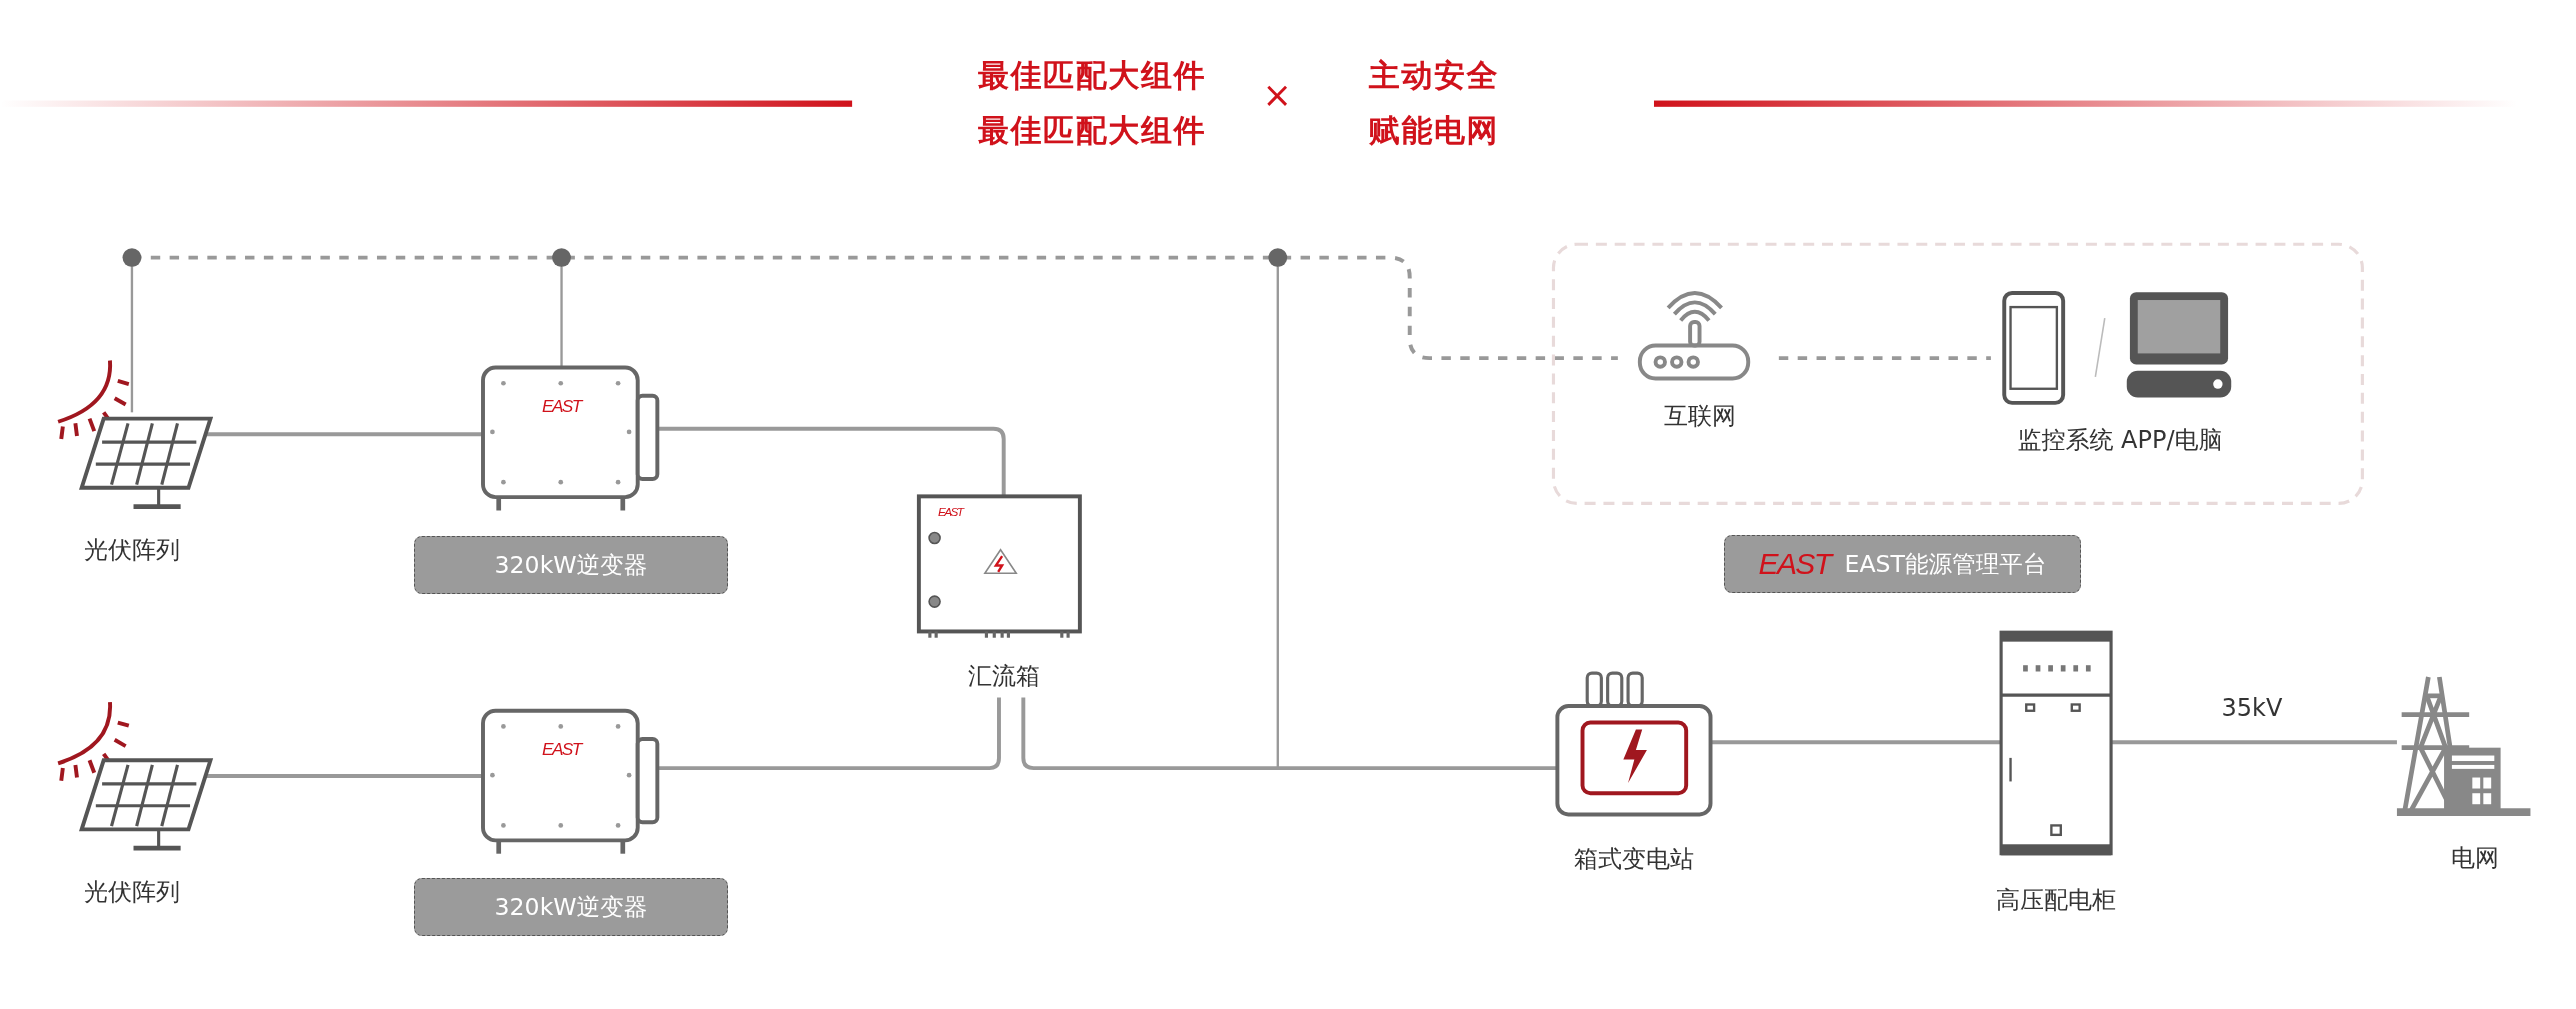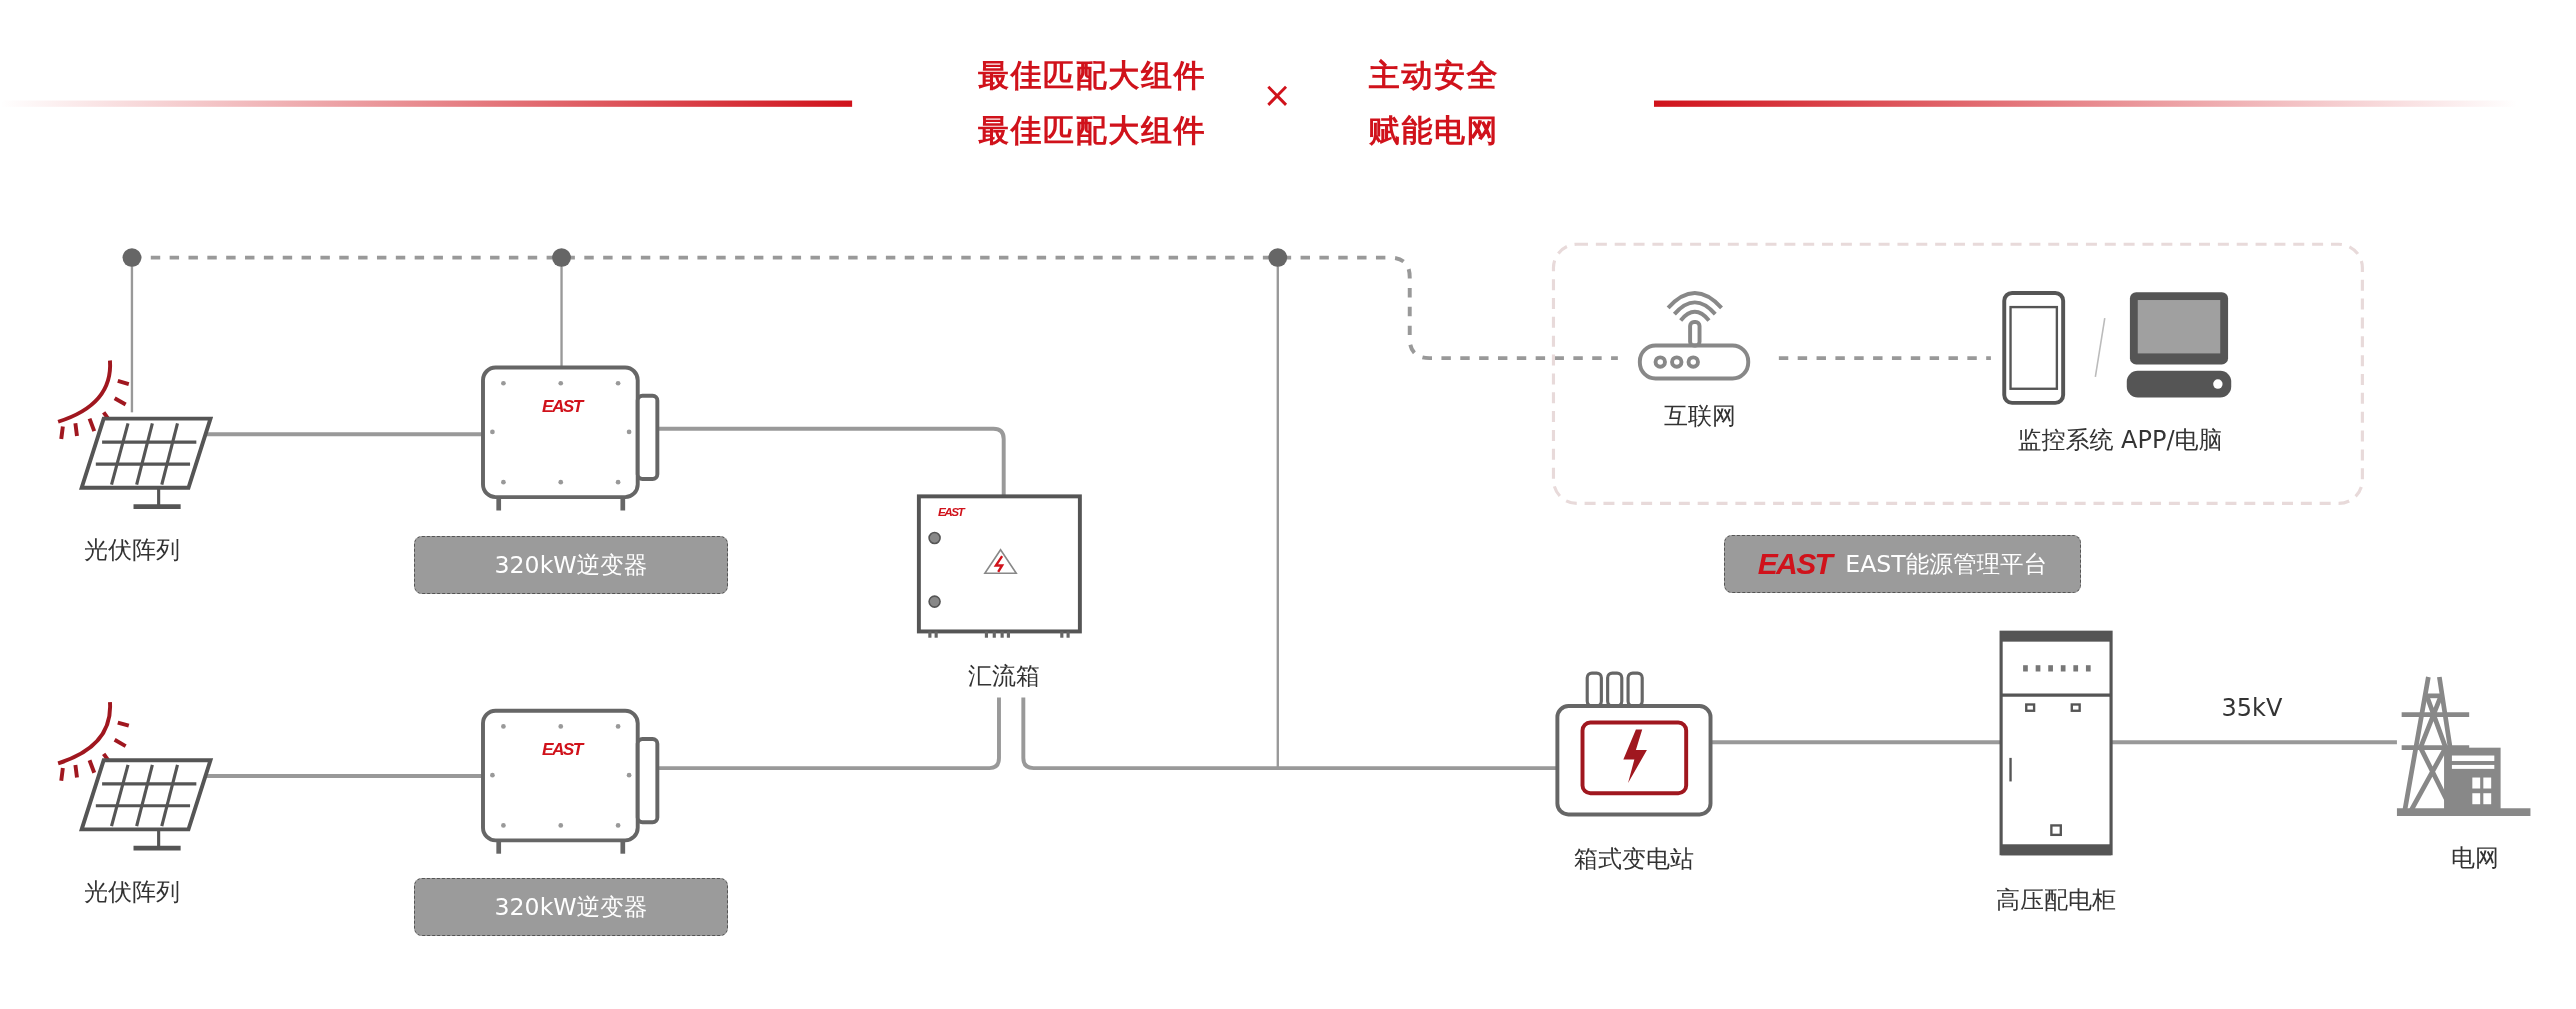--- a/index.html
+++ b/index.html
@@ -1,21 +1,21 @@
 <!DOCTYPE html>
 <html style="font-size:12.6px"><head>
 <meta charset="utf-8">
 <style>
   html,body{margin:0;padding:0;background:#fff;}
   body{width:2576px;height:1010px;position:relative;overflow:hidden;font-family:"DejaVu Sans","Liberation Sans",sans-serif;}
   svg{position:absolute;left:0;top:0;}
   .lbl{position:absolute;font-size:24px;color:#333;white-space:nowrap;transform:translateX(-50%);}
   .hdr{position:absolute;font-size:31px;font-weight:bold;color:#d0121b;white-space:nowrap;transform:translateX(-50%);letter-spacing:1.6px;}
   .tag{position:absolute;background:#9b9b9b;border:1.6px dashed #555;border-radius:7.9px;color:#fff;font-size:23.6px;display:flex;align-items:center;justify-content:center;box-sizing:border-box;}
-  .logo{font-family:"Liberation Sans",sans-serif;font-weight:bold;font-style:italic;color:#d0121b;letter-spacing:-1.6px;}
+  .logo{font-family:"Liberation Sans",sans-serif;font-weight:normal;font-style:italic;color:#d0121b;letter-spacing:-1.6px;}
 </style>
 </head>
 <body>
 
 <svg width="2576" height="1010" viewBox="0 0 3280 1286">
   <defs>
     <linearGradient id="gl" x1="0" x2="1">
         <stop offset="0" stop-color="#d0121b" stop-opacity="0"></stop>
         <stop offset="1" stop-color="#d0121b"></stop>
       </linearGradient>

